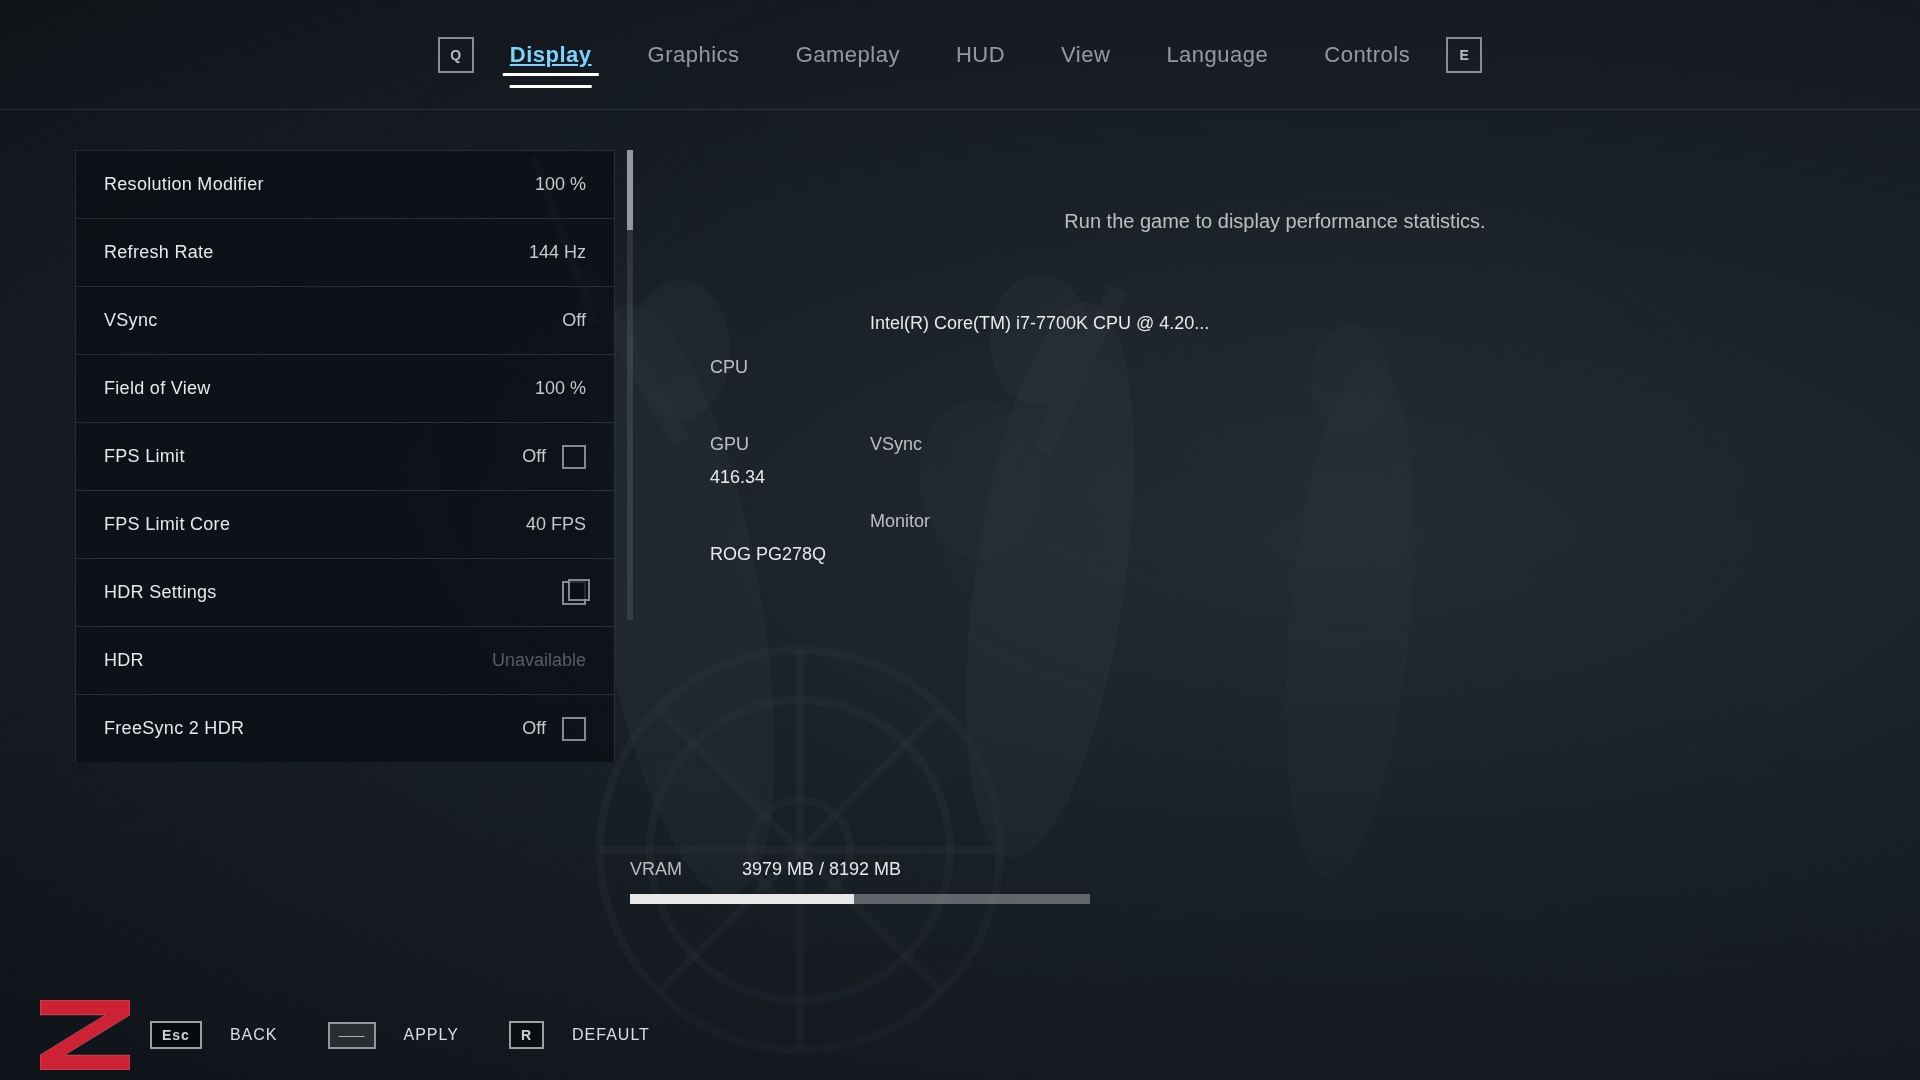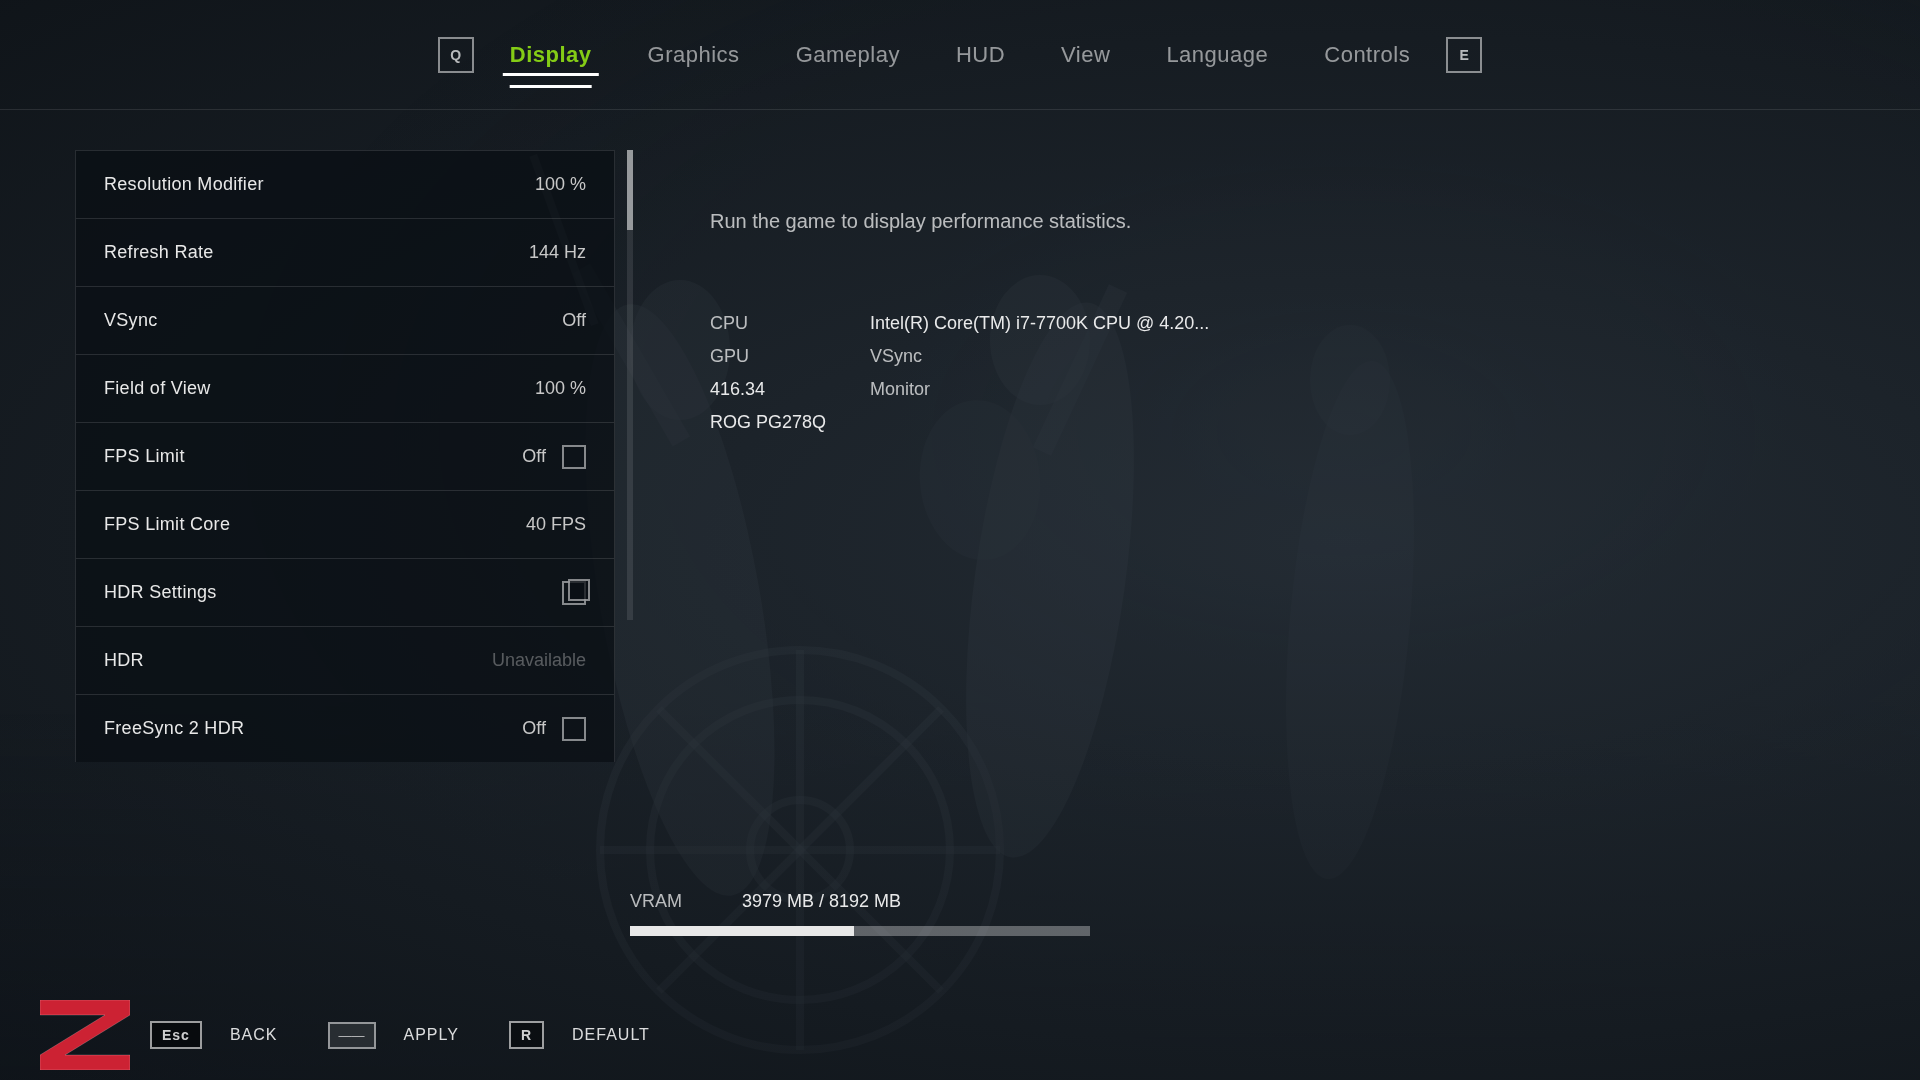--- a/index.html
+++ b/index.html
@@ -56,22 +56,23 @@
       font-size: 22px;
       color: rgba(255,255,255,0.55);
       cursor: pointer;
       letter-spacing: 0.5px;
       font-weight: 400;
       position: relative;
       text-decoration: none;
     }
 
     .nav-tab.active {
-      color: #84cc16;
+      color: #7dd3fc;
       font-weight: 600;
+      text-decoration: underline;
     }
 
     .nav-tab.active::after {
       content: '';
       position: absolute;
       bottom: -12px;
       left: 50%;
       transform: translateX(-50%);
       width: 60%;
       height: 3px;
@@ -172,42 +173,44 @@
       top: 150px;
       left: 630px;
       right: 0;
       padding: 60px 80px;
     }
 
     .perf-message {
       font-size: 20px;
       color: rgba(255,255,255,0.7);
       margin-bottom: 80px;
+      text-align: center;
     }
 
     .hw-info {
       display: grid;
       grid-template-columns: 120px 1fr;
       gap: 12px 40px;
       font-size: 18px;
       margin-bottom: 60px;
     }
 
     .hw-label {
       color: rgba(255,255,255,0.7);
+      margin-top: 44px;
     }
 
     .hw-value {
       color: rgba(255,255,255,0.9);
     }
 
     
     .vram-section {
       position: absolute;
-      bottom: 144px;
+      bottom: 176px;
       left: 630px;
     }
 
     .vram-header {
       display: flex;
       align-items: center;
       gap: 60px;
       margin-bottom: 14px;
     }
 

